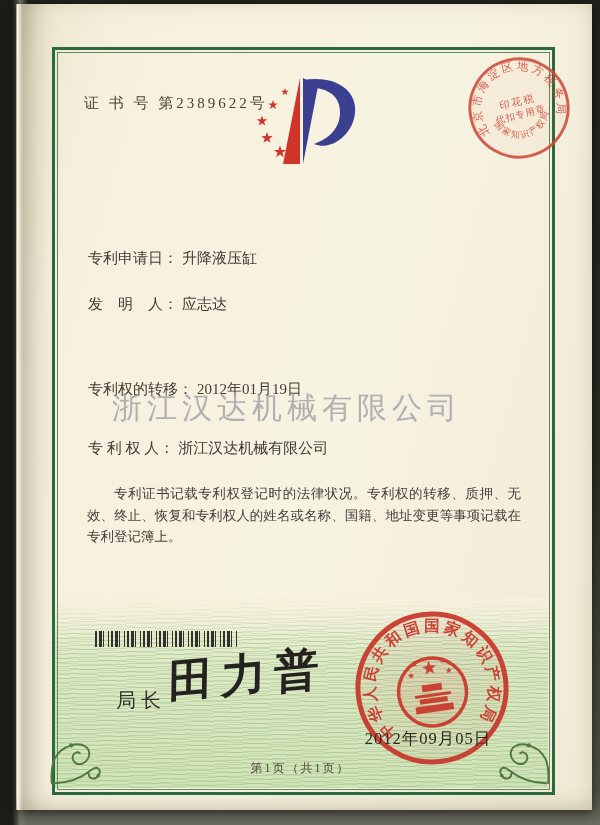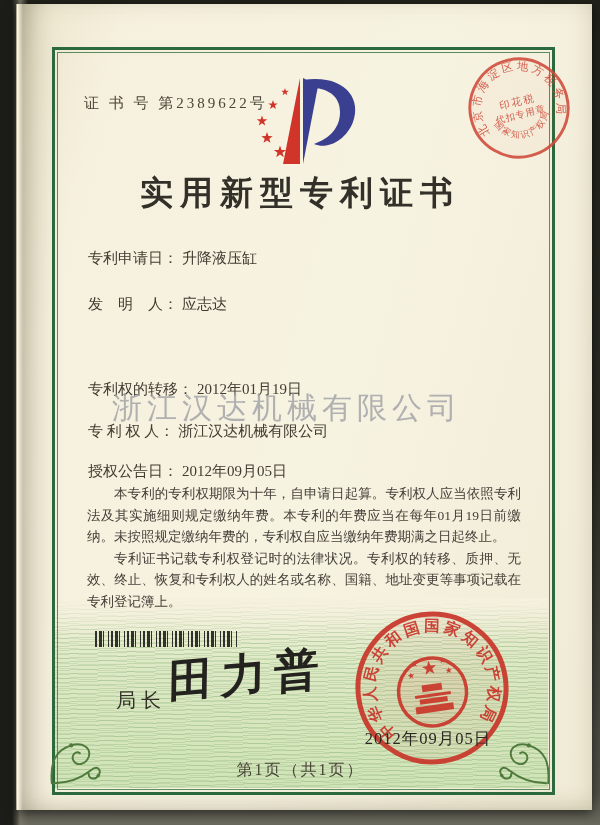--- a/index.html
+++ b/index.html
@@ -48,21 +48,21 @@
     position:absolute;left:84px;top:94px;z-index:3;
     font-size:15px;letter-spacing:3px;color:#4a4337;
   }
   .logo{position:absolute;left:230px;top:74px;z-index:3;}
   .title{
     position:absolute;left:0;right:0;top:171px;z-index:3;
     text-align:center;font-size:33px;font-weight:600;letter-spacing:7px;color:#33302a;
   }
   .field-row{position:absolute;left:88px;z-index:3;font-size:15px;color:#413b31;white-space:nowrap;}
   .field-row .field-value{margin-left:4px;text-align:right;}
-  .row0{top:249px}.row1{top:295px}.row2{top:340px}.row3{top:380px}.row4{top:422px}.row5{top:462px}
+  .row0{top:249px}.row1{top:295px}.row2{top:340px}.row3{top:380px}.row4{top:439px}.row5{top:462px}
   .watermark{
     position:absolute;left:112px;top:388px;z-index:6;white-space:nowrap;
     font-family:"Liberation Sans","DejaVu Sans",sans-serif;
     font-size:30px;letter-spacing:5px;color:#9fa0a6;opacity:.8;pointer-events:none;
   }
   .body-text{
     position:absolute;left:87px;top:483px;width:434px;z-index:3;
     font-size:13.5px;line-height:21.5px;color:#46403a;text-align:justify;
   }
   .body-text p{margin:0;text-indent:2em;}
@@ -84,21 +84,21 @@
     transform:rotate(-5deg) skewX(-6deg);font-weight:600;white-space:nowrap;
   }
   .big-seal{position:absolute;left:352px;top:608px;z-index:3;transform:rotate(-8deg);opacity:.93;}
   .seal-date{
     position:absolute;left:350px;top:728px;width:156px;z-index:5;text-align:center;
     font-size:16.5px;letter-spacing:1px;color:#2b2823;
   }
   .tax-stamp{position:absolute;left:465px;top:54px;z-index:3;transform:rotate(-14deg);opacity:.88;}
   .footer-page{
     position:absolute;left:52px;top:760px;width:497px;z-index:3;text-align:center;
-    font-size:16px;letter-spacing:2px;color:#4a4438;
+    font-size:12px;letter-spacing:2px;color:#4a4438;
   }
   .ornament{position:absolute;top:727px;z-index:4;}
   .ornament.left{left:46px;}
   .ornament.right{left:492px;transform:scaleX(-1);}
 </style>
 </head>
 <body>
 
 <div class="photo">
   <div class="paper"></div>
@@ -128,42 +128,37 @@
     <polygon points="70,4 53,90 70,90" fill="#d1352a"></polygon>
     <polygon points="73,4 88,12 73,90" fill="#3b3f8f"></polygon>
     <path d="M73,6 C114,0 132,24 123,48 C116,66 98,76 84,70 C100,64 110,54 110,38 C110,20 95,12 73,14 Z" fill="#3b3f8f"></path>
     <use href="#star5" transform="translate(55,18) scale(4)" fill="#d1352a"></use>
     <use href="#star5" transform="translate(43,31) scale(5)" fill="#d1352a"></use>
     <use href="#star5" transform="translate(32,47) scale(5.5)" fill="#d1352a"></use>
     <use href="#star5" transform="translate(37,64) scale(6)" fill="#d1352a"></use>
     <use href="#star5" transform="translate(50,78) scale(6.5)" fill="#d1352a"></use>
   </svg>
 
-  <div class="title">实用新型专利证书</div>
 
   <div class="field-row row0">
     <span class="field-label">专利申请日：</span><span class="field-value">升降液压缸</span>
   </div>
   <div class="field-row row1">
     <span class="field-label">发　明　人：</span><span class="field-value">应志达</span>
   </div>
   <div class="field-row row3">
     <span class="field-label">专利权的转移：</span><span class="field-value">2012年01月19日</span>
   </div>
   <div class="field-row row4">
     <span class="field-label">专 利 权 人：</span><span class="field-value">浙江汉达机械有限公司</span>
   </div>
-  <div class="field-row row5">
-    <span class="field-label">授权公告日：</span><span class="field-value">2012年09月05日</span>
-  </div>
 
   <div class="watermark">浙江汉达机械有限公司</div>
 
   <div class="body-text">
-    <p>本专利的专利权期限为十年，自申请日起算。专利权人应当依照专利法及其实施细则规定缴纳年费。本专利的年费应当在每年01月19日前缴纳。未按照规定缴纳年费的，专利权自应当缴纳年费期满之日起终止。</p>
     <p>专利证书记载专利权登记时的法律状况。专利权的转移、质押、无效、终止、恢复和专利权人的姓名或名称、国籍、地址变更等事项记载在专利登记簿上。</p>
   </div>
 
   <div class="barcode"></div>
 
   <div class="director-label">局长</div>
   <div class="signature">田力普</div>
 
   <svg class="big-seal" width="160" height="160" viewBox="0 0 160 160">
     <defs>

